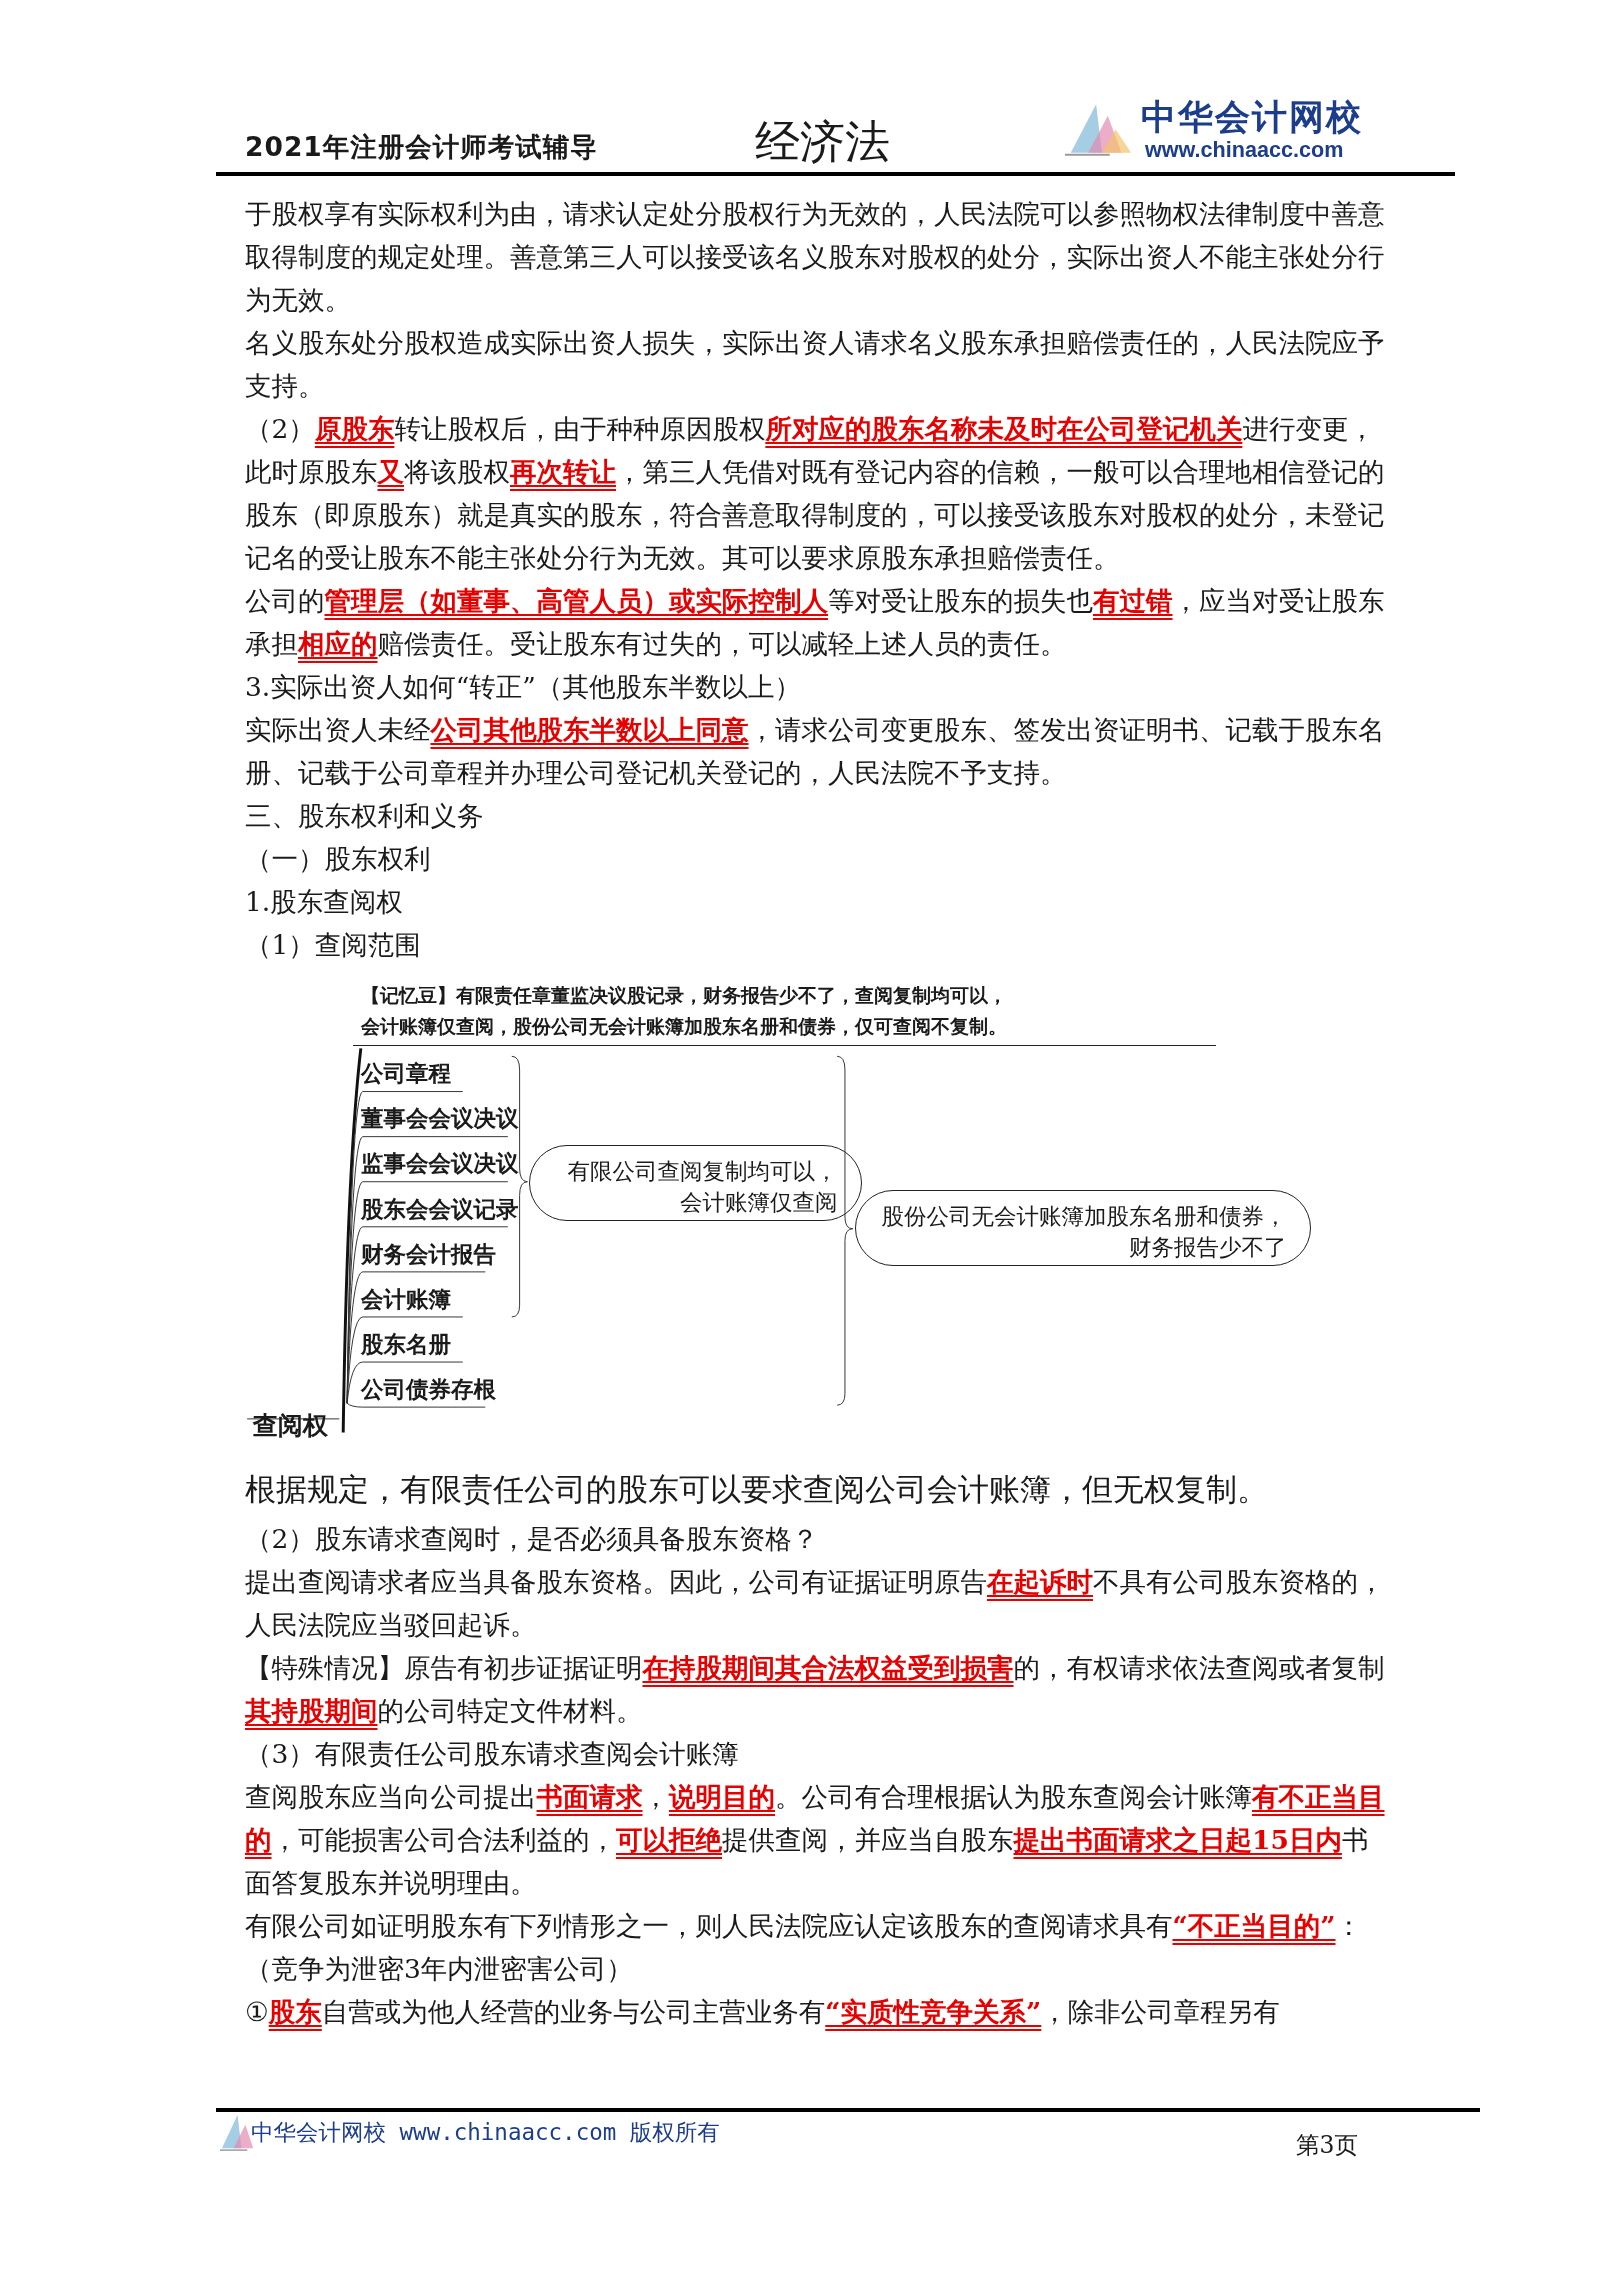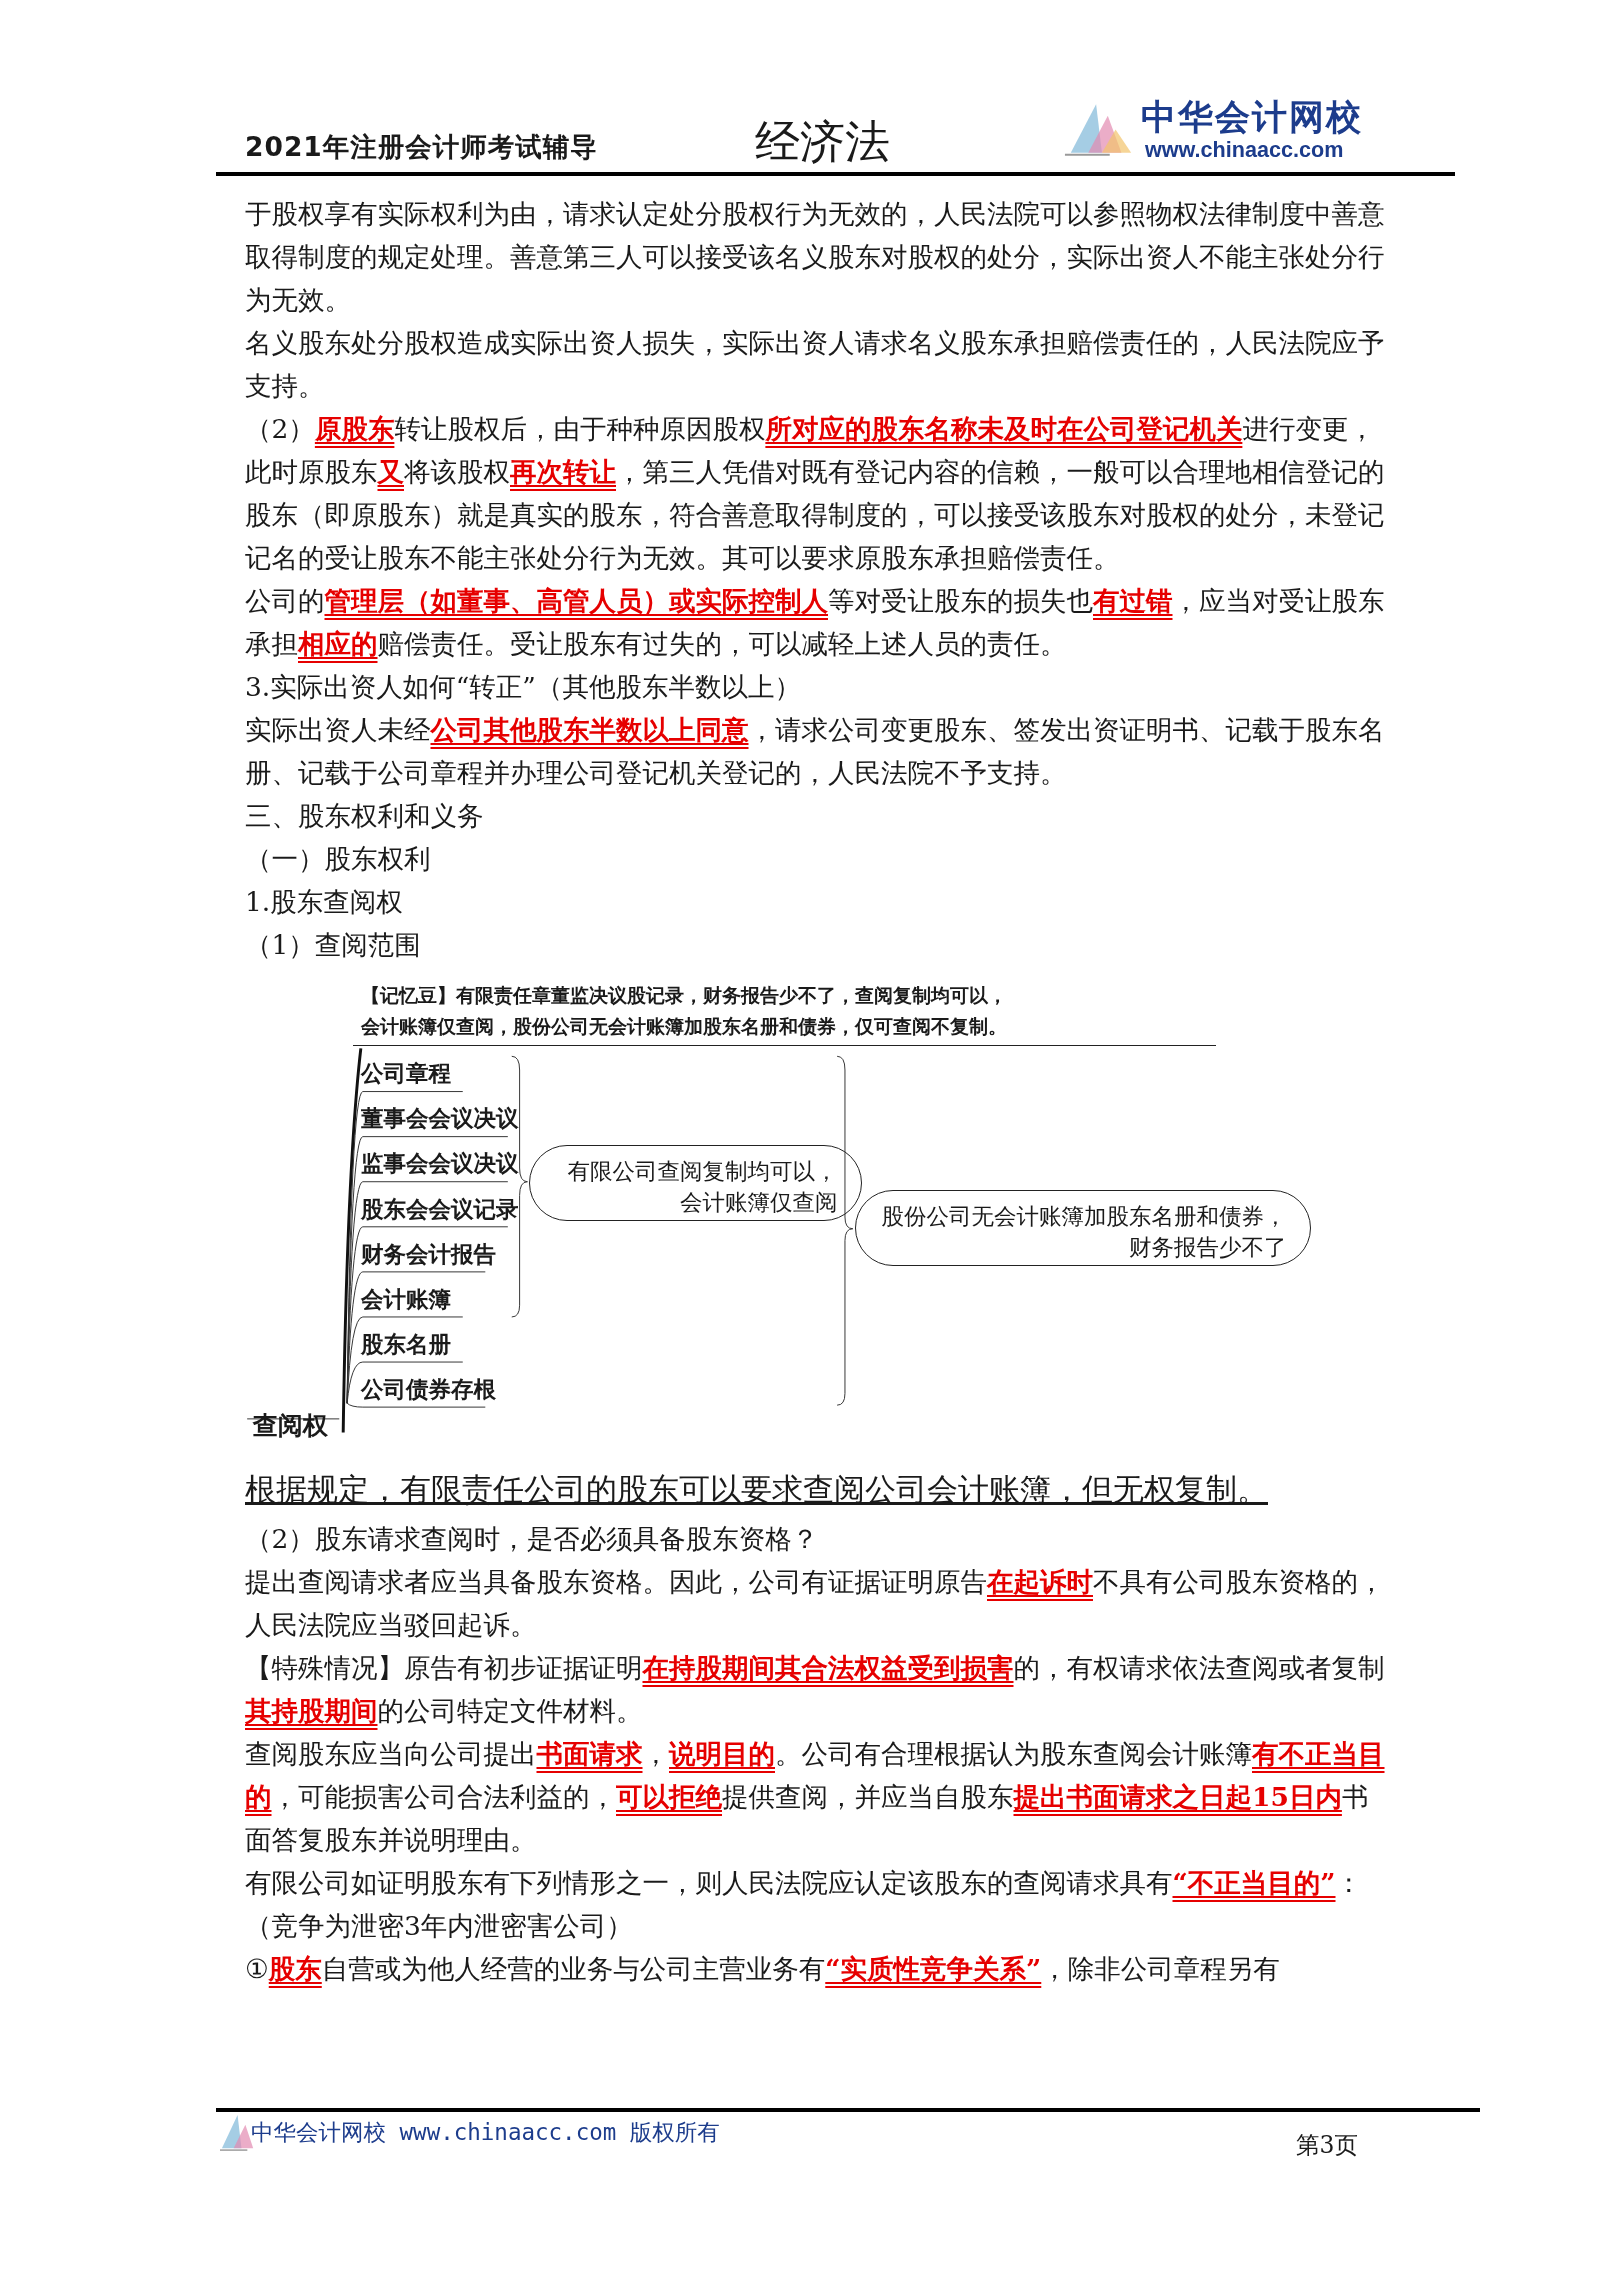--- a/index.html
+++ b/index.html
@@ -10,21 +10,21 @@
   .hdr-center { position: absolute; left: 755px; top: 112px; font-size: 45px; font-family: Liberation Serif, serif; text-align: center; }
   .hdr-logo { position: absolute; left: 1063px; top: 94px; width: 323px; height: 71px; }
   .logo-cn { position: absolute; left: 78px; top: 0; font-size: 35px; font-weight: bold; color: #1c3c8c; font-family: "DejaVu Sans", sans-serif; letter-spacing: 2px; }
   .logo-url { position: absolute; left: 82px; top: 43px; font-size: 21.6px; font-weight: bold; color: #1c3c8c; font-family: "Liberation Sans", sans-serif; }
   .logo-mark { position: absolute; left: 0; top: 3.9px; width: 74px; height: 63px; }
   .hdr-rule { position: absolute; left: 216px; top: 172px; width: 1239px; height: 3.9px; background: #000; }
 
   .content { position: absolute; left: 245px; top: 192px; width: 1147px; }
   .p { font-size: 26.5px; line-height: 43px; margin: 0; white-space: normal; word-break: break-all; }
   .hl { color: #e60000; font-weight: bold; text-decoration: underline double; text-decoration-color: #e60000; text-underline-offset: 3.9px; }
-  .big { font-size: 31px; font-family: "DejaVu Sans", sans-serif; line-height: 55px; text-decoration: underline; }
+  .big { font-size: 31px; font-family: "DejaVu Sans", sans-serif; line-height: 55px; }
 
   .diagram { position: relative; width: 1147px; height: 490px; margin-top: 5.9px; font-family: "DejaVu Sans", sans-serif; }
   .mnem { position: absolute; left: 116px; top: 7.8px; font-size: 19px; font-weight: bold; line-height: 31px; }
   .mnem-rule { position: absolute; left: 108px; top: 73px; width: 863px; height: 1px; background: #222; }
   .branch { position: absolute; left: 116px; font-size: 22.5px; font-weight: bold; }
   .root { position: absolute; left: 7.8px; top: 437px; font-size: 25px; font-weight: bold; }
   .bubble { position: absolute; border: 1.5px solid #222; border-radius: 39px; font-size: 22.5px; font-weight: normal; line-height: 31px; padding: 9.8px 23.5px; box-sizing: border-box; text-align: right; }
 
   .footer-rule { position: absolute; left: 216px; top: 2108px; width: 1264px; height: 3.9px; background: #000; }
   .footer-left { position: absolute; left: 251px; top: 2117px; font-size: 22.5px; color: #1c3c8c; font-family: "DejaVu Sans Mono", monospace; }
@@ -94,20 +94,21 @@
     <div class="branch" style="top:402px;">公司债券存根</div>
     <div class="root">查阅权</div>
     <div class="bubble" style="left:284px;top:173px;width:333px;height:76px;">有限公司查阅复制均可以，会计账簿仅查阅</div>
     <div class="bubble" style="left:610px;top:218px;width:456px;height:76px;">股份公司无会计账簿加股东名册和债券，财务报告少不了</div>
   </div>
 
   <p class="p big">根据规定，有限责任公司的股东可以要求查阅公司会计账簿，但无权复制。</p>
   <p class="p">（2）股东请求查阅时，是否必须具备股东资格？</p>
   <p class="p"><span>提出查阅请求者应当具备股东资格。因此，公司有证据证明原告</span><span class="hl">在起诉时</span><span>不具有公司股东资格的，人民法院应当驳回起诉。</span></p>
   <p class="p"><span>【特殊情况】原告有初步证据证明</span><span class="hl">在持股期间其合法权益受到损害</span><span>的，有权请求依法查阅或者复制</span><span class="hl">其持股期间</span><span>的公司特定文件材料。</span></p>
+  <p class="p">（3）有限责任公司股东请求查阅会计账簿</p>
   <p class="p"><span>查阅股东应当向公司提出</span><span class="hl">书面请求</span><span>，</span><span class="hl">说明目的</span><span>。公司有合理根据认为股东查阅会计账簿</span><span class="hl">有不正当目的</span><span>，可能损害公司合法利益的，</span><span class="hl">可以拒绝</span><span>提供查阅，并应当自股东</span><span class="hl">提出书面请求之日起15日内</span><span>书面答复股东并说明理由。</span></p>
   <p class="p"><span>有限公司如证明股东有下列情形之一，则人民法院应认定该股东的查阅请求具有</span><span class="hl">“不正当目的”</span><span>：（竞争为泄密3年内泄密害公司）</span></p>
   <p class="p"><span>①</span><span class="hl">股东</span><span>自营或为他人经营的业务与公司主营业务有</span><span class="hl">“实质性竞争关系”</span><span>，除非公司章程另有</span></p>
 </div>
 
 <div class="footer-rule"></div>
 <svg class="footer-mark" viewBox="0 0 46 44">
   <polygon points="4,38 20,4 24,38" fill="#7fb8d8" opacity="0.7"></polygon>
   <polygon points="16,38 28,14 36,38" fill="#e28ab0" opacity="0.7"></polygon>
   <line x1="2" y1="40" x2="30" y2="40" stroke="#999" stroke-width="1.5"></line>

